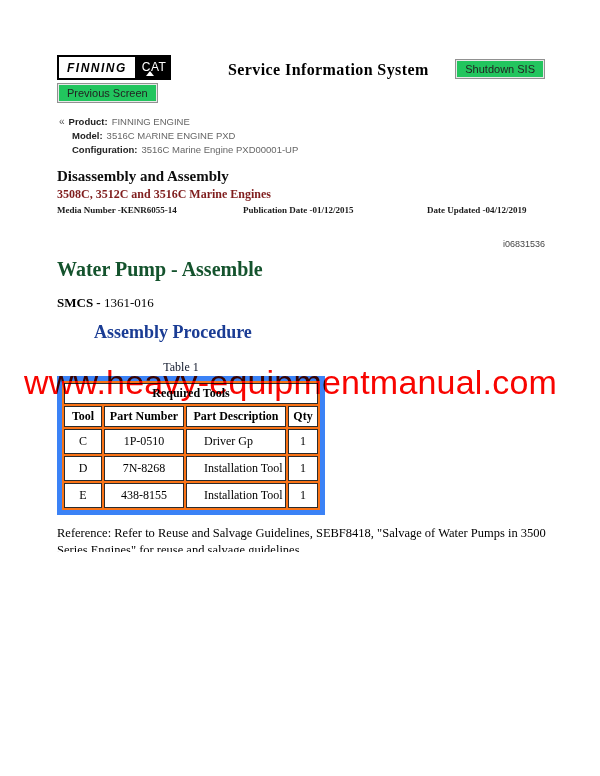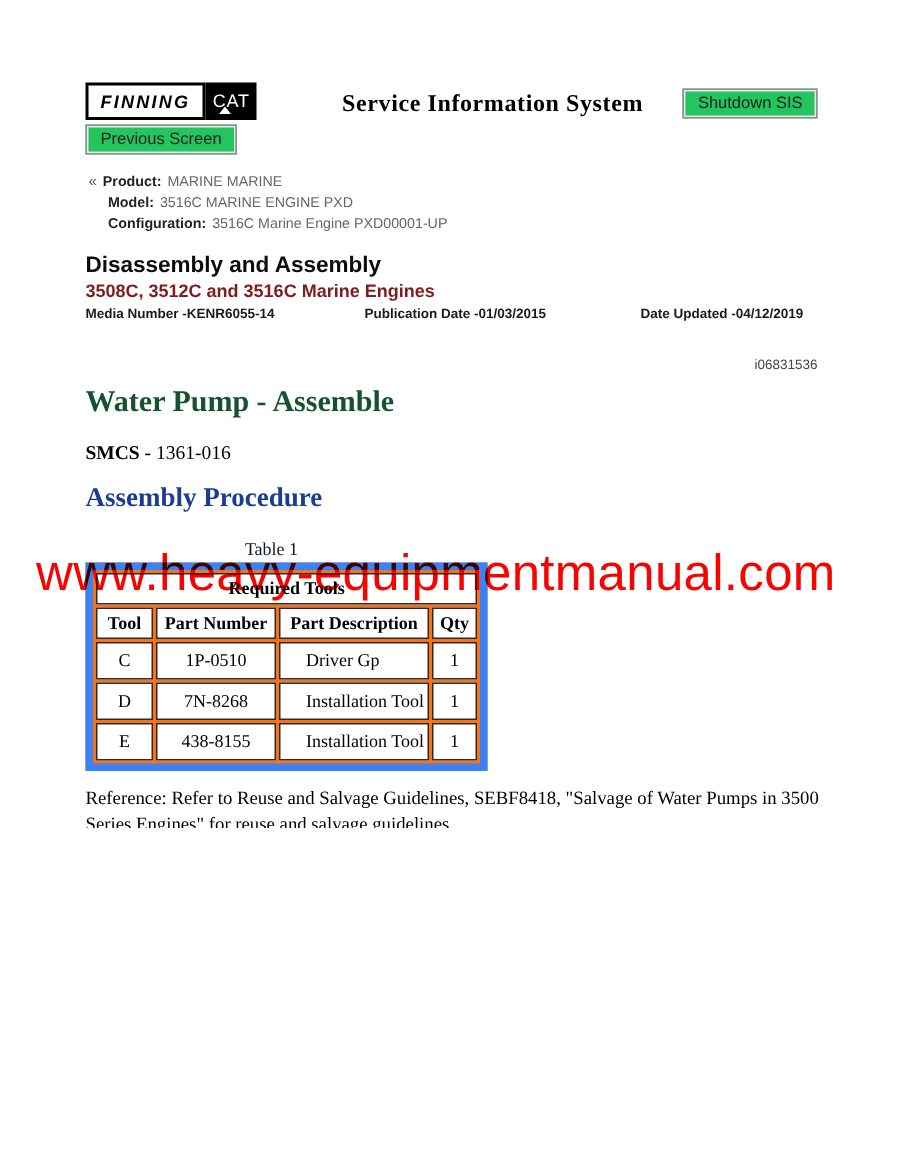--- a/index.html
+++ b/index.html
@@ -42,36 +42,36 @@
   .product-info {
     margin:12px 55px 0 59px;
     font-family:"Liberation Sans", sans-serif; font-size:9.5px; line-height:14px;
   }
   .product-info .row { white-space:nowrap; }
   .product-info .row.indent { padding-left:13px; }
   .chevron { color:#555; font-size:10px; margin-right:4px; cursor:pointer; }
   .pi-label { font-weight:700; color:#222; margin-right:4px; }
   .pi-value { color:#666; }
   
-  .doc-head { padding:0 46px 0 57px; font-family:Liberation Sans, sans-serif; }
+  .doc-head { padding:0 46px 0 57px; font-family:Liberation Serif, serif; }
   .doc-title { margin-top:11px; font-size:15px; font-weight:700; color:#0d0d0d; }
   .doc-subtitle { margin-top:2px; font-size:12px; font-weight:700; color:#7f1d1d; }
   .doc-meta { display:flex; margin-top:3px; font-size:9px; font-weight:700; color:#1a1a1a; }
   .doc-meta .m1 { width:186px; } .doc-meta .m2 { width:184px; } .doc-meta .m3 { flex:1; }
   .doc-id {
     margin-top:24px; padding-right:55px; text-align:right;
     font-family:"Liberation Sans", sans-serif; font-size:9px; color:#444;
   }
   
   .article { padding:0 55px 0 57px; }
   .h-blue { font-family:"Liberation Serif", serif; font-weight:700; }
   .article-title { margin-top:9px; font-size:20px; }
   .smcs { margin-top:14px; font-size:13px; color:#000; }
   .smcs b { font-weight:700; }
-  .proc-title { margin-top:11px; font-size:18px; }
+  .proc-title { margin-top:11px; font-size:18px;margin-left:37px; }
   
   .table-block { width:248px; }
   .table-caption { margin-top:17px; text-align:center; font-size:12px; color:#0f172a; }
   table.tools {
     width:248px; table-layout:fixed; margin-top:1px;
     border-collapse:separate; border-spacing:2px; border:5px solid #3b82f6; background:#f97316;
   }
   table.tools th, table.tools td {
     border:1px solid #2b2b2b; font-size:12px; text-align:center;
     padding:2px 3px; white-space:nowrap; overflow:hidden; background:#fff;
@@ -102,37 +102,37 @@
       <span class="logo-cat"><span>CAT</span><span class="cat-tri"></span></span>
     </div>
     <div class="sis-title">Service Information System</div>
     <button class="btn shutdown-btn">Shutdown SIS</button>
   </div>
   <button class="btn prev-btn">Previous Screen</button>
 
   
   <div class="product-info">
     <div class="row">
-      <span class="chevron">«</span><span class="pi-label">Product:</span><span class="pi-value">MARINE MARINE</span>
+      <span class="chevron">«</span><span class="pi-label">Product:</span><span class="pi-value">FINNING ENGINE</span>
     </div>
     <div class="row indent">
       <span class="pi-label">Model:</span><span class="pi-value">3516C MARINE ENGINE PXD</span>
     </div>
     <div class="row indent">
       <span class="pi-label">Configuration:</span><span class="pi-value">3516C Marine Engine PXD00001-UP</span>
     </div>
   </div>
 
   
   <div class="doc-head">
     <div class="doc-title">Disassembly and Assembly</div>
     <div class="doc-subtitle">3508C, 3512C and 3516C Marine Engines</div>
     <div class="doc-meta">
       <span class="m1">Media Number -KENR6055-14</span>
-      <span class="m2">Publication Date -01/03/2015</span>
+      <span class="m2">Publication Date -01/12/2015</span>
       <span class="m3">Date Updated -04/12/2019</span>
     </div>
   </div>
 
   <div class="doc-id">i06831536</div>
 
   
   <div class="article">
     <h1 class="h-blue article-title" style="color: #14532d;">Water Pump - Assemble</h1>
 

